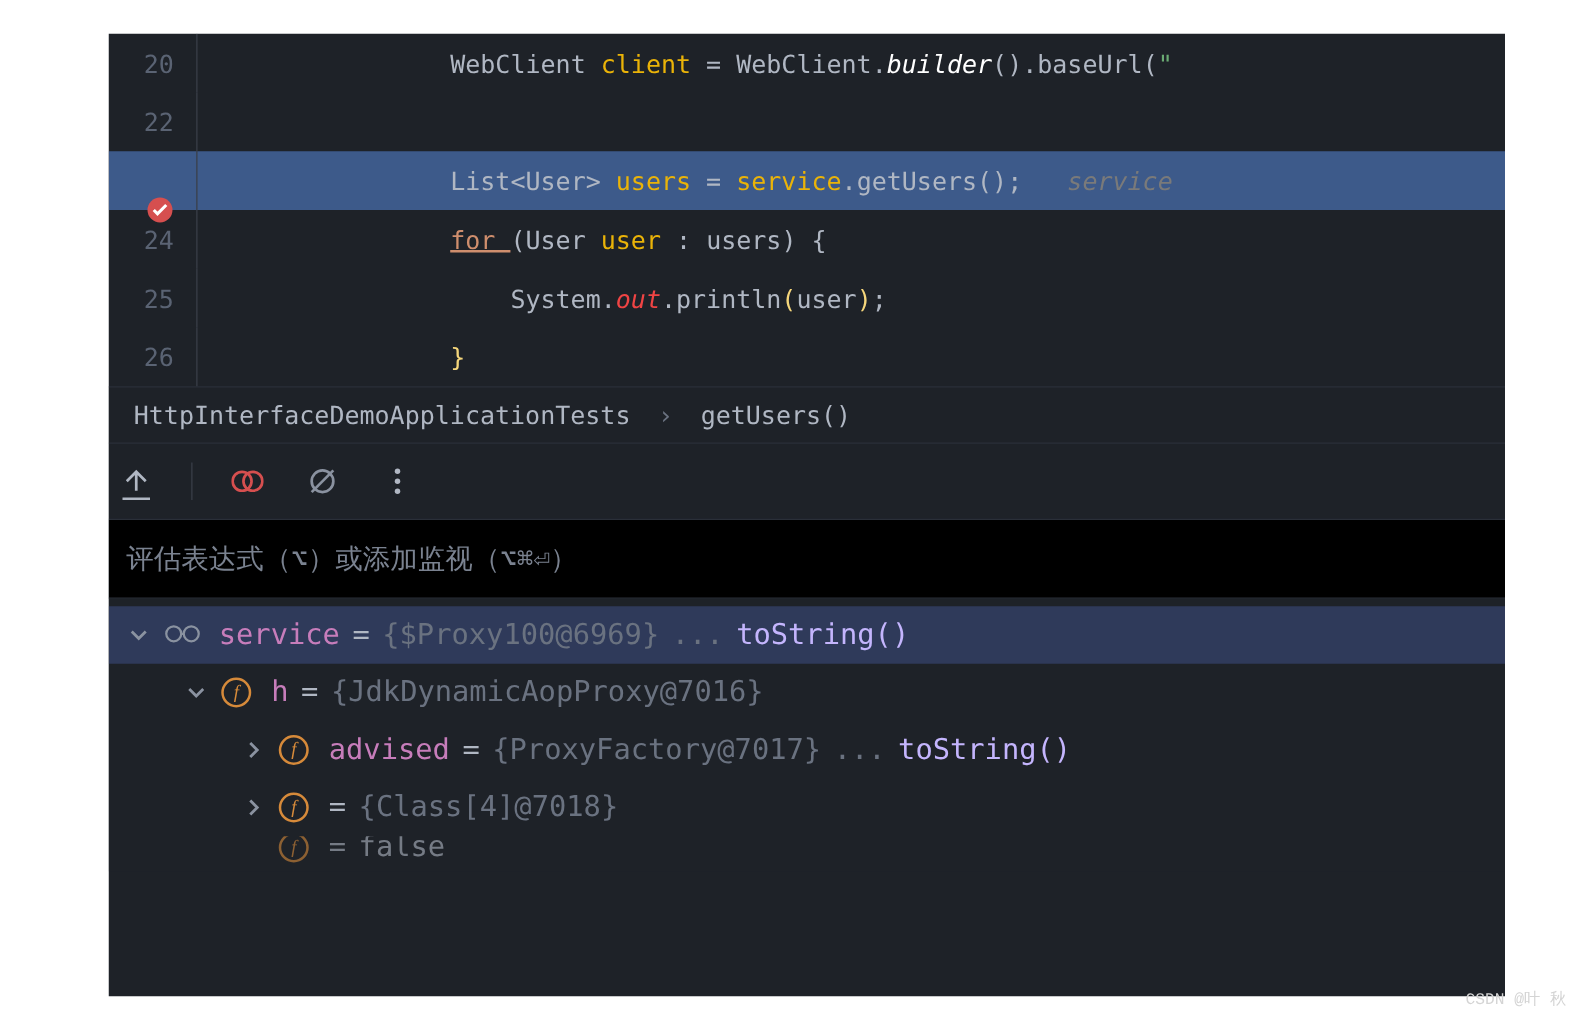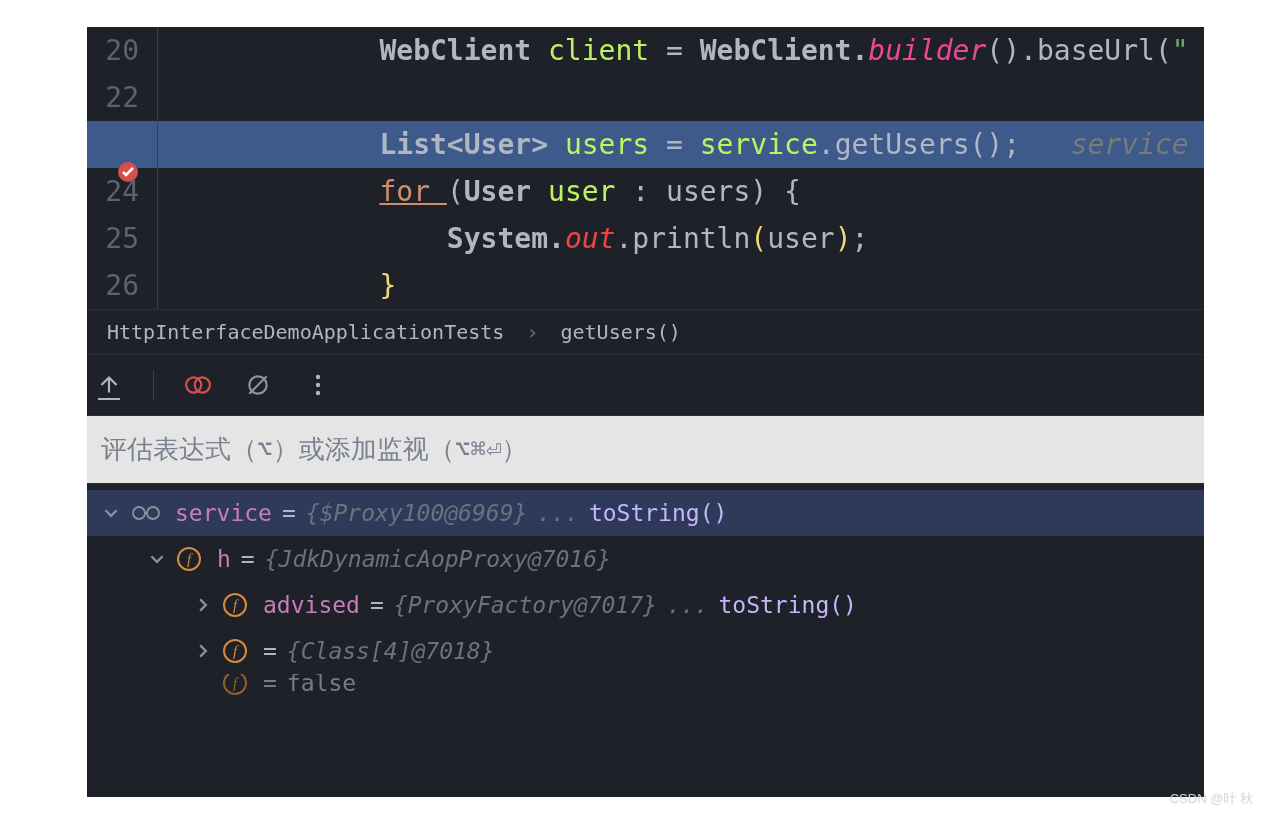--- a/index.html
+++ b/index.html
@@ -26,21 +26,21 @@
     flex-direction: column;
   }
   .code-lines {
     display: flex;
     flex-direction: column;
   }
   .code-line {
     display: flex;
     align-items: center;
     height: 47px;
-    font-size: 28px;
+    font-size: 20px;
     white-space: pre;
   }
   .code-line.highlighted {
     background: #3d5a8a;
   }
   .gutter {
     width: 70px;
     text-align: right;
     color: #5a6373;
     padding-right: 18px;
@@ -56,25 +56,25 @@
     width: 155px;
     flex-shrink: 0;
     border-left: 1px solid #3a3f48;
     height: 100%;
     position: relative;
   }
   .code-content {
     flex: 1;
   }
   .tk-kw { color: #cf8e6d; text-decoration: underline; }
-  .tk-type { color: #b0b7c3; font-weight: bold; }
-  .tk-var { color: #bef264; }
+  .tk-type { color: #b0b7c3; }
+  .tk-var { color: #eab308; }
   .tk-ident { color: #b0b7c3; }
   .tk-method { color: #b0b7c3; }
-  .tk-italic { font-style: italic; color: #ec4899; }
+  .tk-italic { font-style: italic; color: #ffffff; }
   .tk-punct { color: #b0b7c3; }
   .tk-paren { color: #f5d67b; }
   .tk-string { color: #6aab73; }
   .tk-comment { color: #7a7a7a; font-style: italic; }
   .tk-field { color: #ef4444; font-style: italic; }
   .breadcrumb {
     padding: 10px 20px;
     font-size: 20px;
     color: #b0b7c3;
     background: #1e2228;
@@ -102,22 +102,22 @@
     height: 30px;
     background: #3a3f48;
   }
   .watch-panel {
     background: #1e2228;
     border-top: 1px solid #2a2f38;
   }
   .watch-input {
     padding: 16px 14px;
     color: #7a8290;
-    font-size: 26px;
-    background: #e5e5e5;
+    font-size: 22px;
+    background: #000000;
     border-bottom: 1px solid #2a2f38;
   }
   .var-tree {
     padding-top: 6px;
   }
   .var-row {
     display: flex;
     align-items: center;
     font-size: 23px;
     padding: 10px 0 10px 14px;
@@ -128,21 +128,21 @@
   }
   .expand-arrow {
     width: 20px;
     display: inline-flex;
     justify-content: center;
     color: #8a92a0;
     cursor: pointer;
   }
   .var-name { color: #c77dbb; }
   .var-eq { color: #b0b7c3; }
-  .var-value { color: #6a7280; font-style: italic; }
+  .var-value { color: #6a7280; }
   .var-tostring { color: #c4b5fd; }
   .var-bool { color: #b0b7c3; }
   .indent-1 { padding-left: 60px; }
   .indent-2 { padding-left: 106px; }
   .glasses-icon { color: #8a92a0; margin-right: 4px; }
   .f-badge {
     display: inline-flex;
     width: 24px;
     height: 24px;
     border: 2px solid #d68a3a;
@@ -154,21 +154,21 @@
     font-style: italic;
     font-family: serif;
     margin-right: 6px;
   }
   .watermark {
     position: absolute;
     right: 15px;
     bottom: 10px;
     color: #d4d4d4;
     font-size: 13px;
-    font-family: Liberation Sans, sans-serif;
+    font-family: Liberation Mono, monospace;
   }
 </style>
 </head>
 <body>
 
 <div class="ide-window">
 
   <div class="editor-area">
     <div class="code-lines" id="code-lines">
         <div class="code-line"><div class="gutter">20</div><div class="divider-col"></div><div class="code-content">    <span class="tk-type">WebClient </span><span class="tk-var">client</span><span class="tk-punct"> = </span><span class="tk-type">WebClient.</span><span class="tk-italic">builder</span><span class="tk-punct">().</span><span class="tk-method">baseUrl</span><span class="tk-punct">(</span><span class="tk-string">"</span></div></div>

